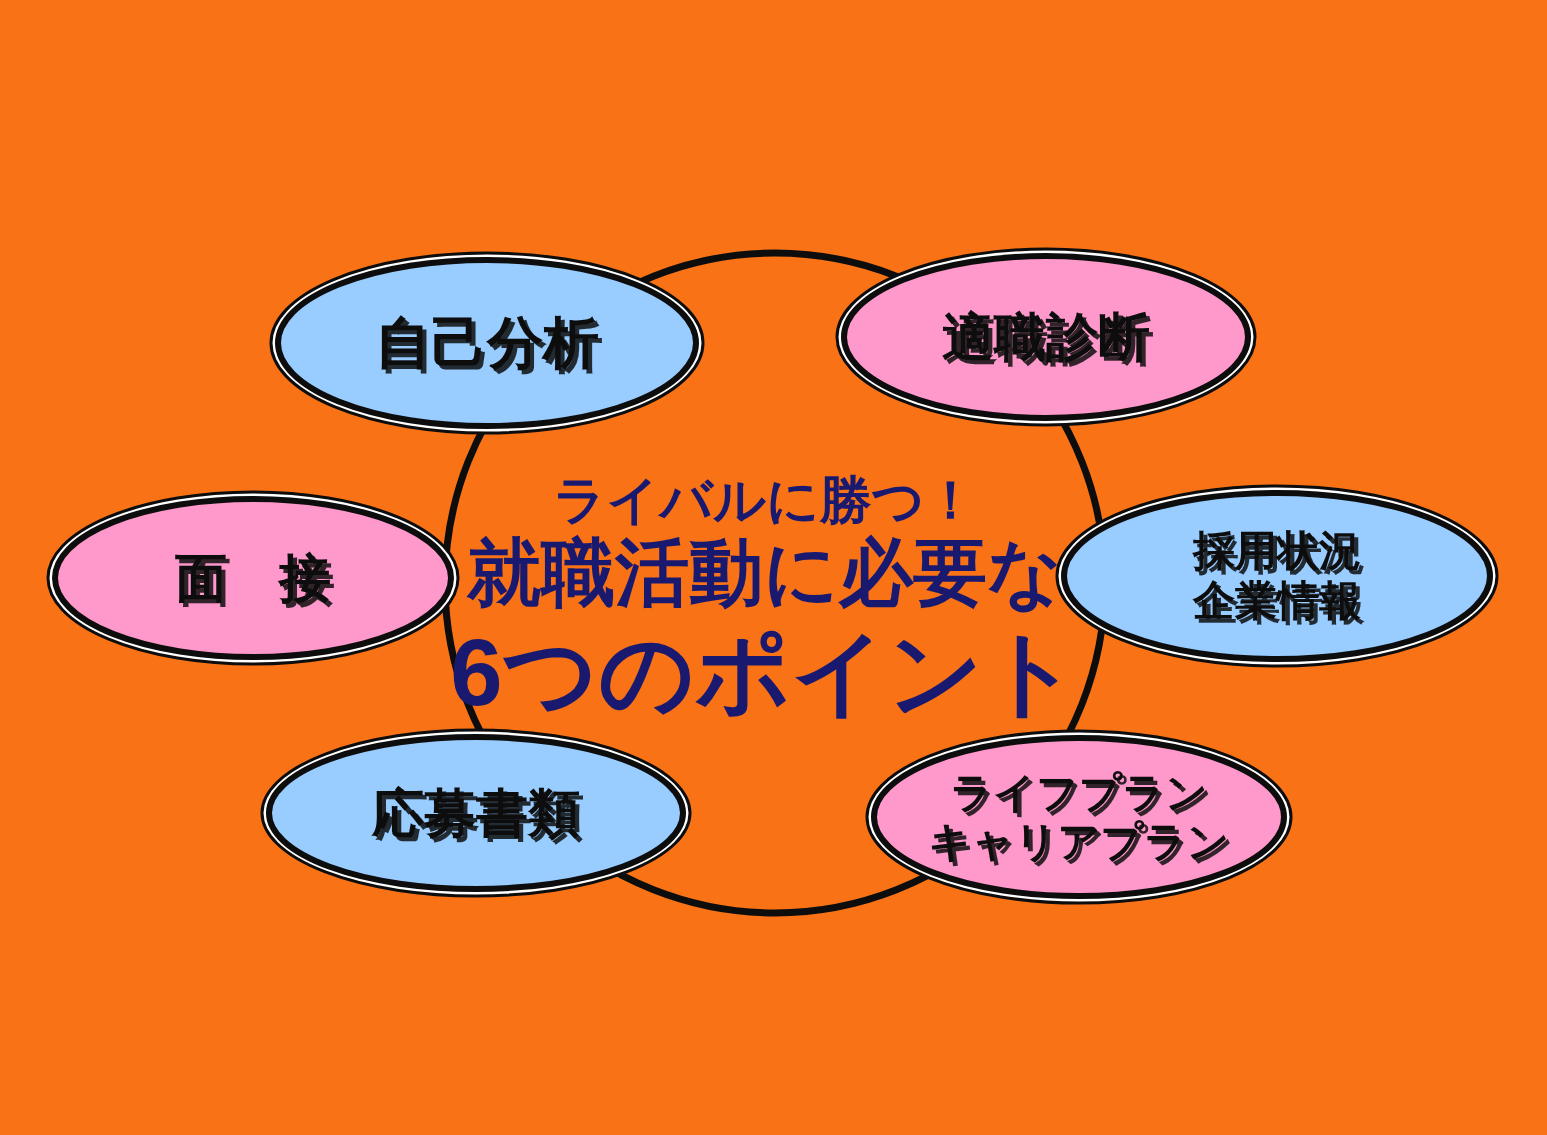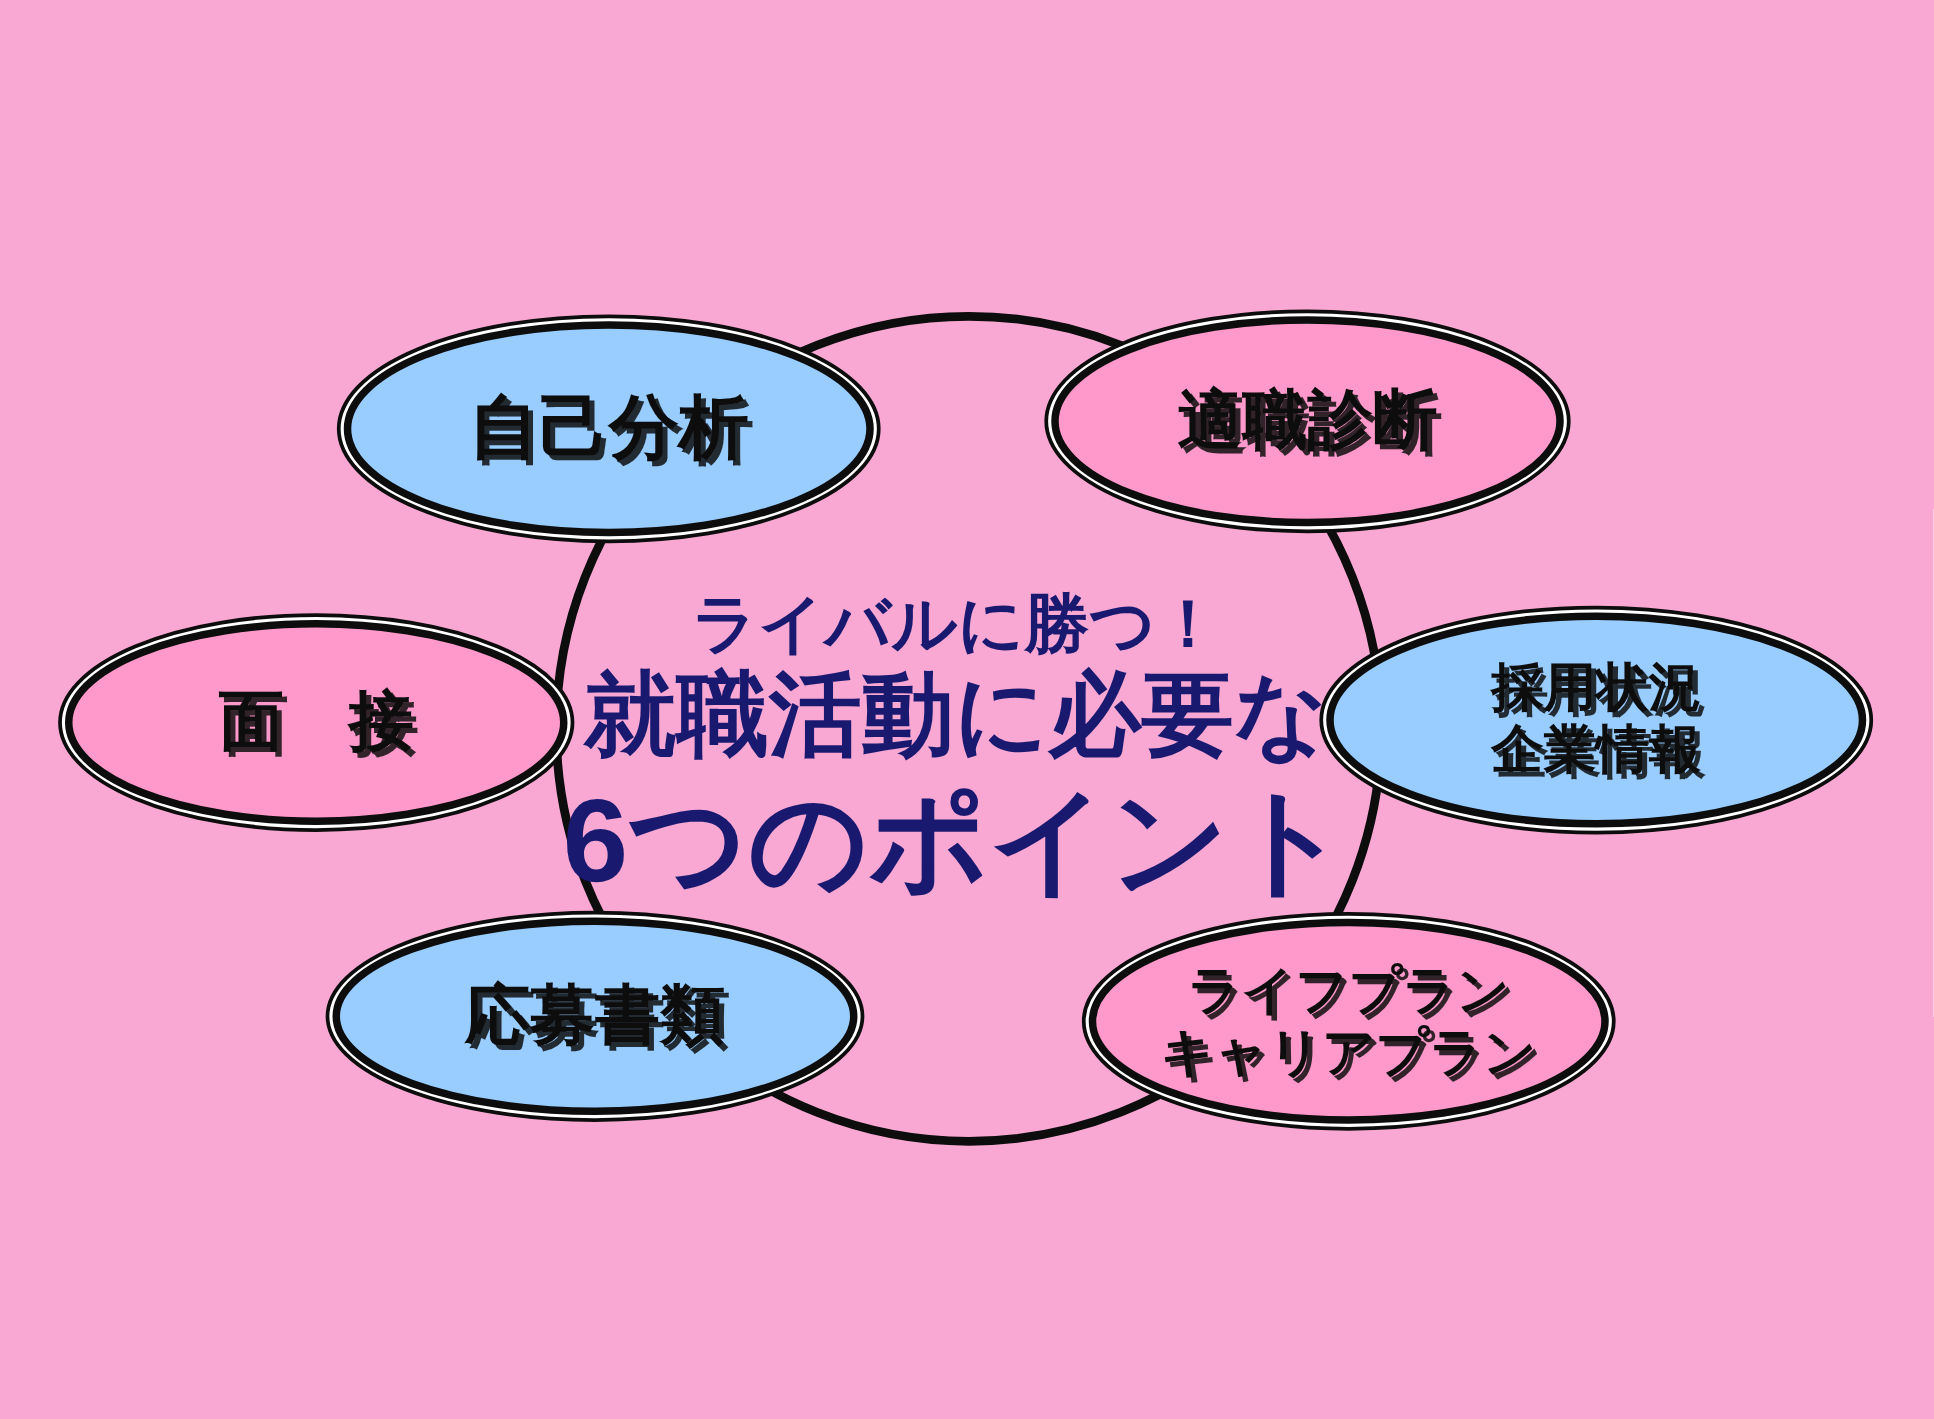--- a/index.html
+++ b/index.html
@@ -10,21 +10,21 @@
   body {
     width: 1547px;
     height: 1135px;
     overflow: hidden;
     font-family: "Liberation Sans", "DejaVu Sans", sans-serif;
   }
   #canvas {
     position: relative;
     width: 1547px;
     height: 1135px;
-    background: #f9a8d4;
+    background: #f97316;
   }
   #diagram-svg {
     position: absolute;
     left: 0;
     top: 0;
     width: 1547px;
     height: 1135px;
   }
   .node-label {
     font-family: "Liberation Serif", "DejaVu Serif", serif;

